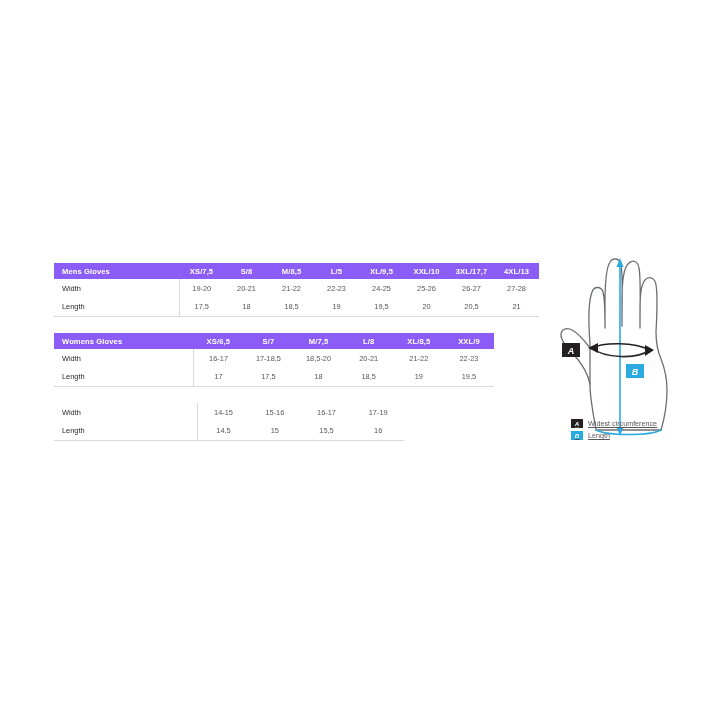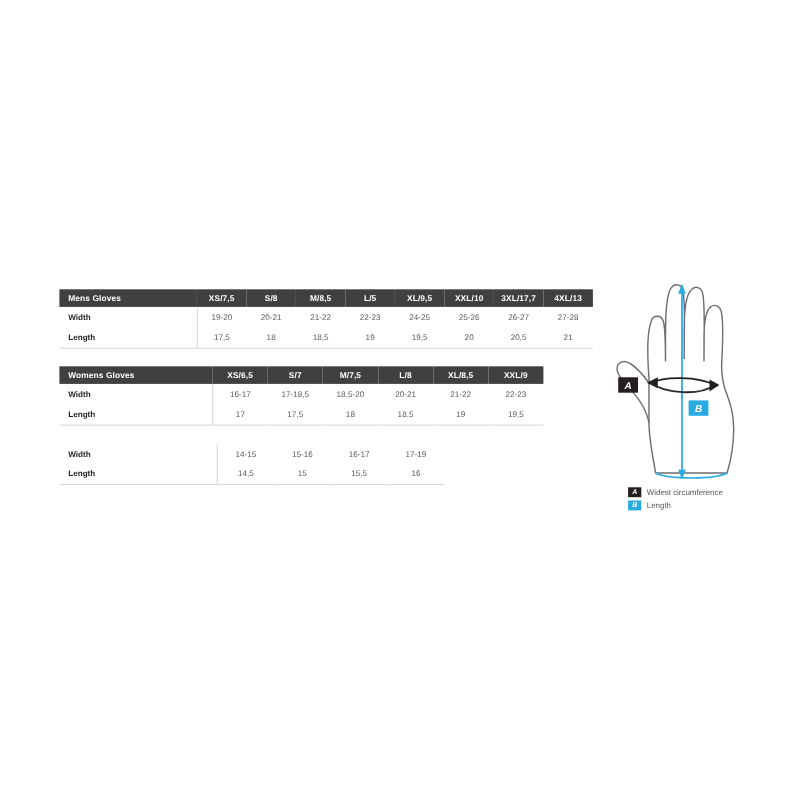--- a/index.html
+++ b/index.html
@@ -36,21 +36,21 @@
     font-size: 7.6px;
     color: #3b3b3b;
   }
   table.size-table td, table.size-table th {
     padding: 0;
     margin: 0;
     border: 0;
     vertical-align: middle;
   }
   .hdr-row td {
-    background: #404040;
+    background: #8b5cf6;
     color: #ffffff;
     height: 16px;
     font-weight: bold;
     font-size: 7.6px;
     letter-spacing: 0.1px;
   }
   .hdr-row td.hdr-title {
     padding-left: 8px;
     text-align: left;
   }
@@ -63,44 +63,45 @@
   .data-row td {
     height: 18.5px;
     border-bottom: 1px solid #d9d9d9;
     text-align: center;
     color: #58585a;
     font-size: 7.4px;
   }
   .data-row td.row-label {
     text-align: left;
     padding-left: 8px;
-    font-weight: bold;
+    font-weight: normal;
     color: #231f20;
     border-right: 1px solid #d9d9d9;
   }
   .data-row.last td {
     border-bottom: 1px solid #d9d9d9;
   }
   .table-gap { height: 16px; }
 
   
   .glove-wrap {
     position: absolute;
     left: 548px;
     top: 248px;
     width: 152px;
     height: 210px;
   }
   .legend {
     position: absolute;
     left: 571px;
-    top: 442px;
+    top: 418px;
     width: 150px;
     font-size: 7.2px;
     color: #58585a;
+    text-decoration: underline;
   }
   .legend-row {
     display: flex;
     align-items: center;
     height: 11px;
     margin-bottom: 1px;
   }
   .legend-badge {
     width: 12px;
     height: 9px;

